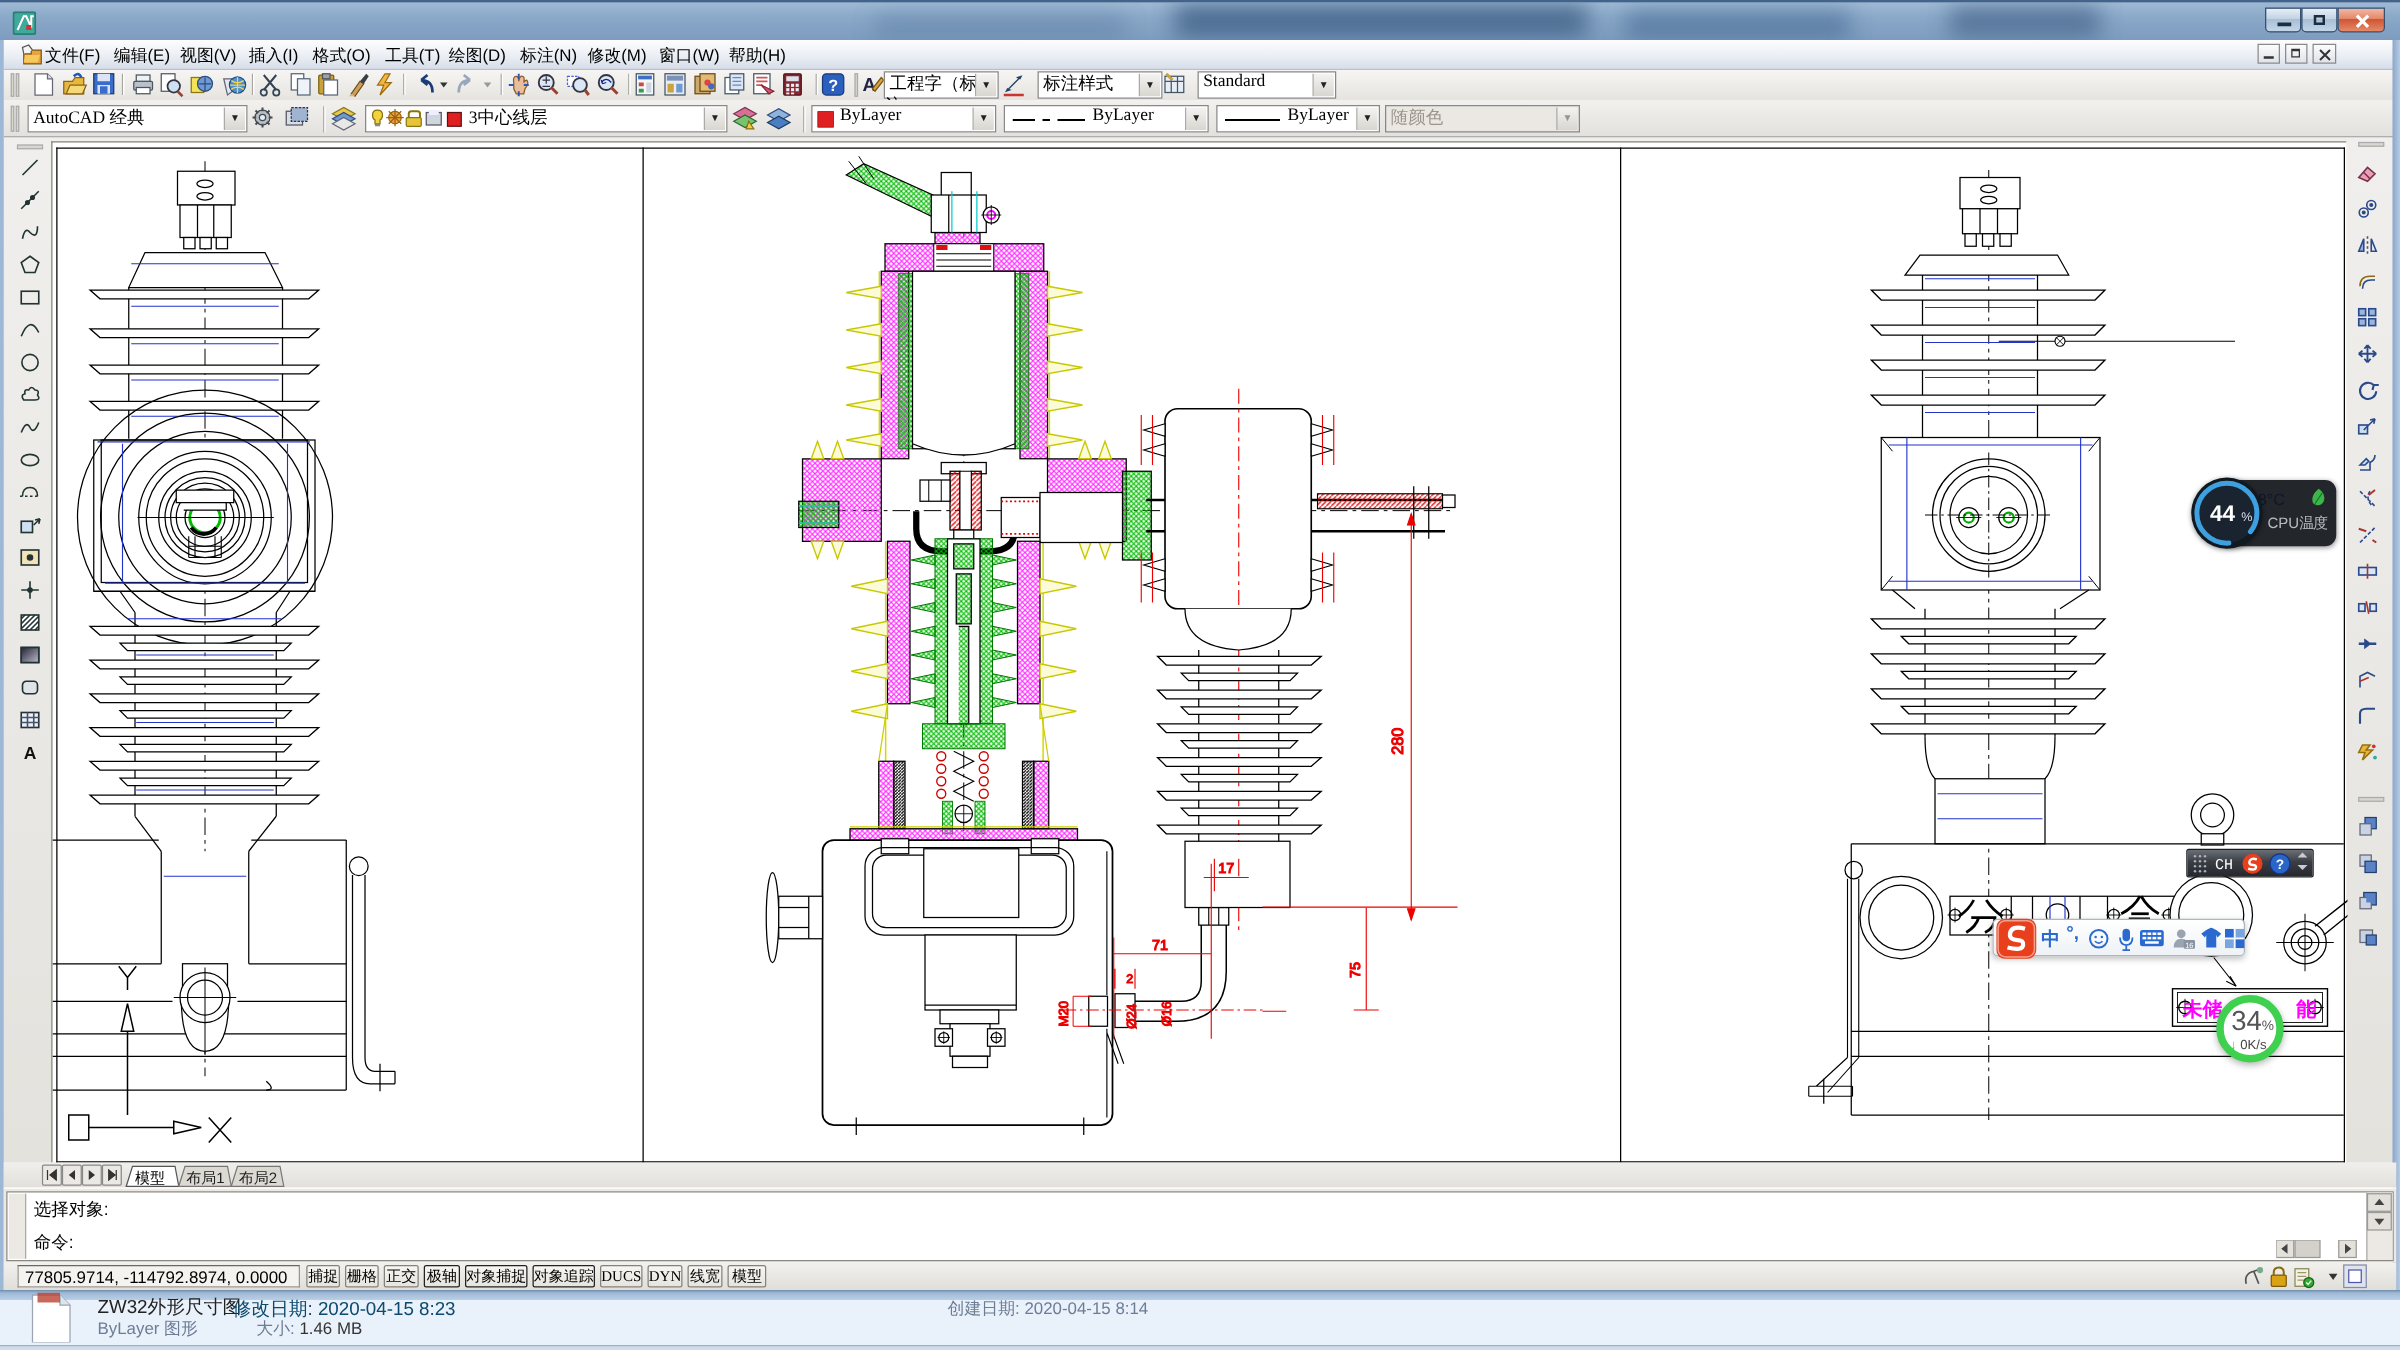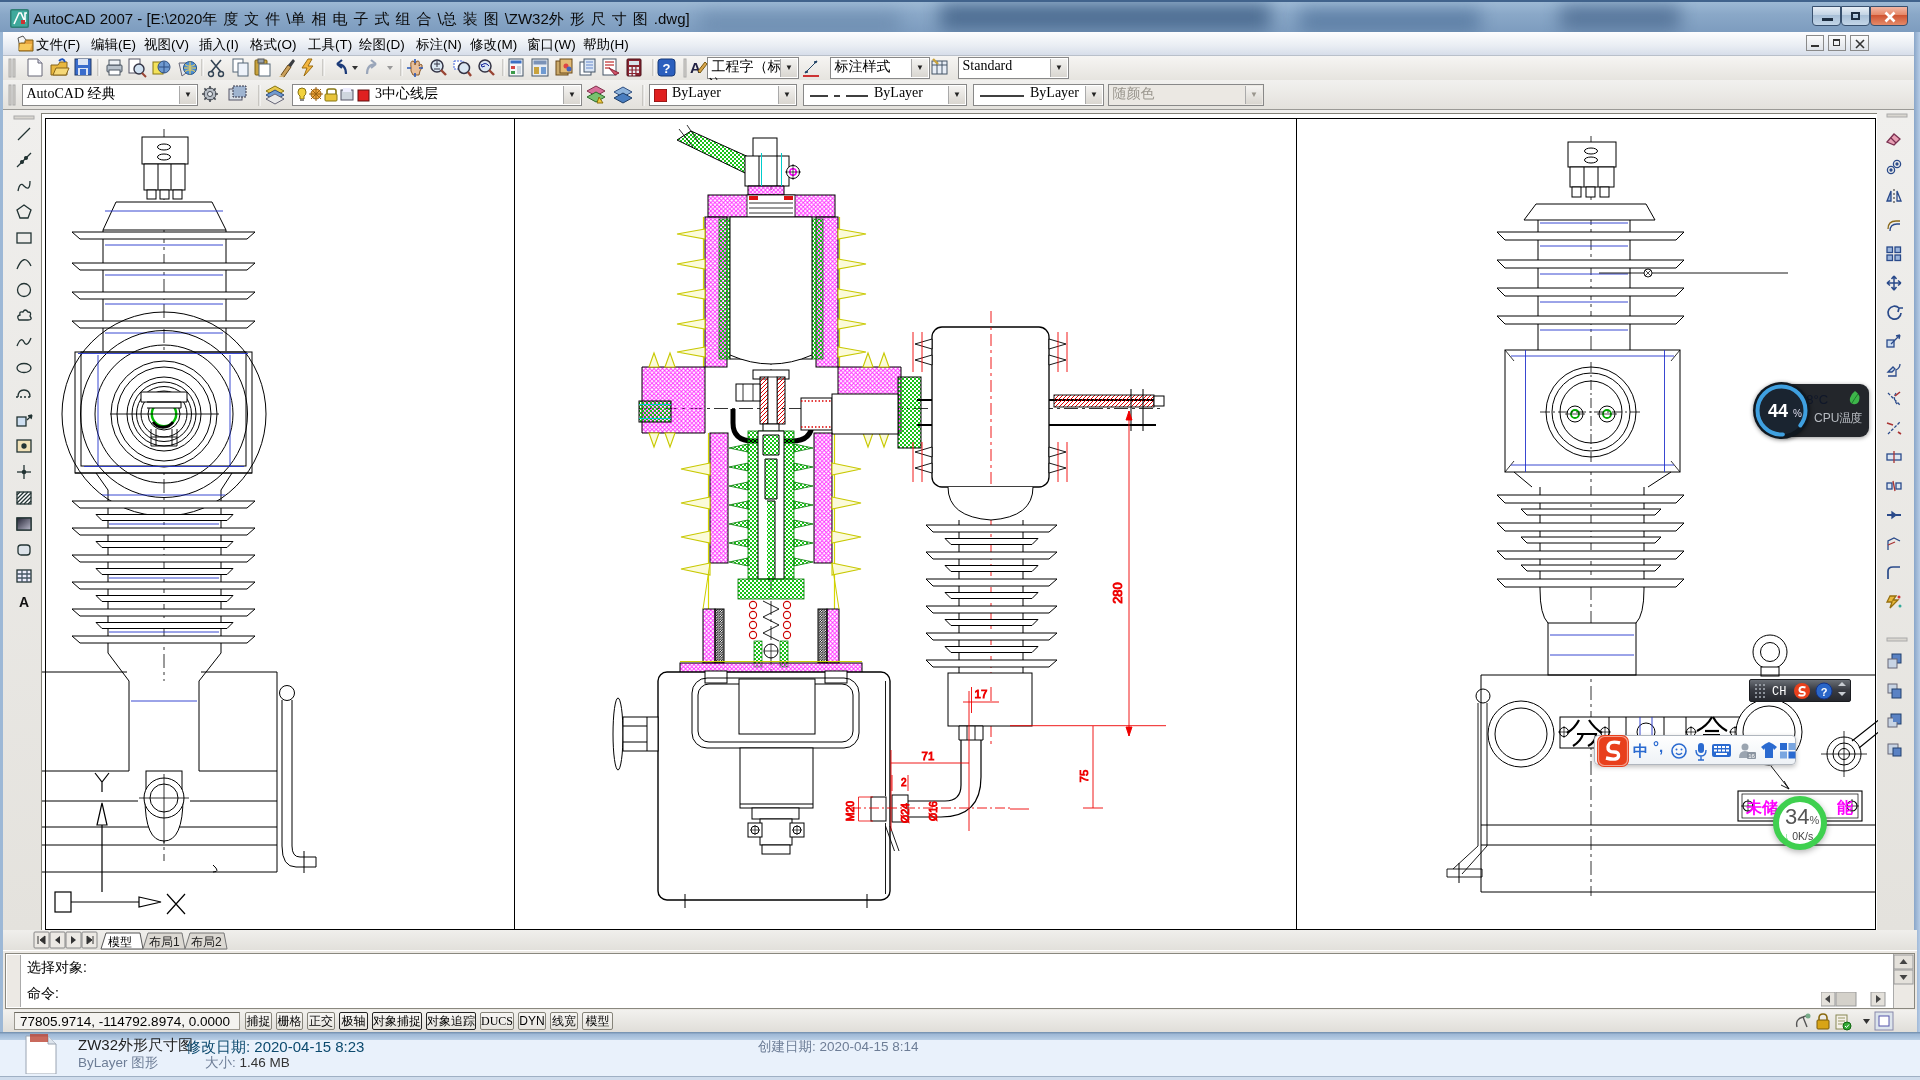--- a/index.html
+++ b/index.html
@@ -33,21 +33,20 @@
  <div class="blotch" style="left:940px;top:2px;width:330px;height:26px;background:#3d5d83"></div>
  <div class="blotch" style="left:1300px;top:8px;width:180px;height:22px;background:#51749c"></div>
  <div class="blotch" style="left:700px;top:12px;width:200px;height:18px;background:#6888ac"></div>
  <div class="blotch" style="left:1560px;top:4px;width:120px;height:24px;background:#49688e"></div>
  <svg class="abs" style="left:10px;top:7px" width="19" height="19">
         <rect x="0" y="0" width="19" height="19" rx="2" fill="#2e7d74"></rect>
         <rect x="1.5" y="1.5" width="16" height="16" rx="1" fill="#3fa99c"></rect>
         <path d="M4 15 L9 4 L11 4 L15 13 L15 4 L17 4" stroke="#fff" stroke-width="1.6" fill="none"></path>
         <rect x="11" y="11" width="4" height="4" fill="#c33"></rect>
       </svg>
- <div id="titletxt">AutoCAD 2007 - [E:\2020<span style="letter-spacing:6px">年度文件</span>\<span style="letter-spacing:6px">单相电子式组合</span>\<span style="letter-spacing:6px">总装图</span>\ZW32<span style="letter-spacing:6px">外形尺寸图</span>.dwg]</div>
  <div class="capbtn" style="left:1812px;width:29px">
         <div style="position:absolute;left:9px;top:11px;width:11px;height:3px;background:#1d2d40"></div>
       </div>
  <div class="capbtn" style="left:1841px;width:29px">
         <div style="position:absolute;left:9px;top:5px;width:9px;height:8px;border:2px solid #1d2d40"></div>
       </div>
  <div class="capbtn" id="btnclose" style="left:1870px;width:38px">
         <svg style="position:absolute;left:13px;top:4px" width="12" height="12">
           <path d="M1.5 1.5 L10.5 10.5 M10.5 1.5 L1.5 10.5" stroke="#fff" stroke-width="2.6"></path>
         </svg>
@@ -990,21 +989,21 @@
 </div>
 <div class="abs" id="statusbar">
 <div class="abs" style="left:11px;top:2px;width:226px;height:18px;border:1px solid #9a978e;border-top-color:#6a685f;background:#f4f3f0;font-family:Liberation Sans, sans-serif;font-size:13.5px;padding-left:5px;line-height:17px">77805.9714, -114792.8974, 0.0000</div>
 <div class="statbtn" style="left:242px;width:27px">捕捉</div>
 <div class="statbtn" style="left:273px;width:27px">栅格</div>
 <div class="statbtn" style="left:304px;width:28px">正交</div>
 <div class="statbtn" style="left:336px;width:29px;border-color:#222;border-width:1.5px">极轴</div>
 <div class="statbtn" style="left:369px;width:50px;border-color:#222;border-width:1.5px">对象捕捉</div>
 <div class="statbtn" style="left:423px;width:50px;border-color:#222;border-width:1.5px">对象追踪</div>
 <div class="statbtn" style="left:477px;width:34px;font-family:'Liberation Serif',serif">DUCS</div>
-<div class="statbtn" style="left:515px;width:28px;font-family:Liberation Sans, sans-serif">DYN</div>
+<div class="statbtn" style="left:515px;width:28px;font-family:Liberation Serif, serif">DYN</div>
 <div class="statbtn" style="left:547px;width:28px">线宽</div>
 <div class="statbtn" style="left:579px;width:31px">模型</div>
 <svg width="120" height="22" style="position:absolute;left:1790px;top:0">
 <g transform="translate(2,3)">
           <path d="M2 14 Q0 6 8 4 L14 2 M8 4 L12 14" stroke="#555" fill="none" stroke-width="1.4"></path>
           <circle cx="13" cy="3" r="2.5" fill="#7a8"></circle>
         </g>
 <g transform="translate(22,3)">
           <rect x="2" y="7" width="12" height="9" rx="1" fill="#d8a416" stroke="#7a5a08"></rect>
           <path d="M4 7 V5 Q4 1 8 1 Q12 1 12 5 V7" stroke="#8a6a10" fill="none" stroke-width="1.6"></path>

